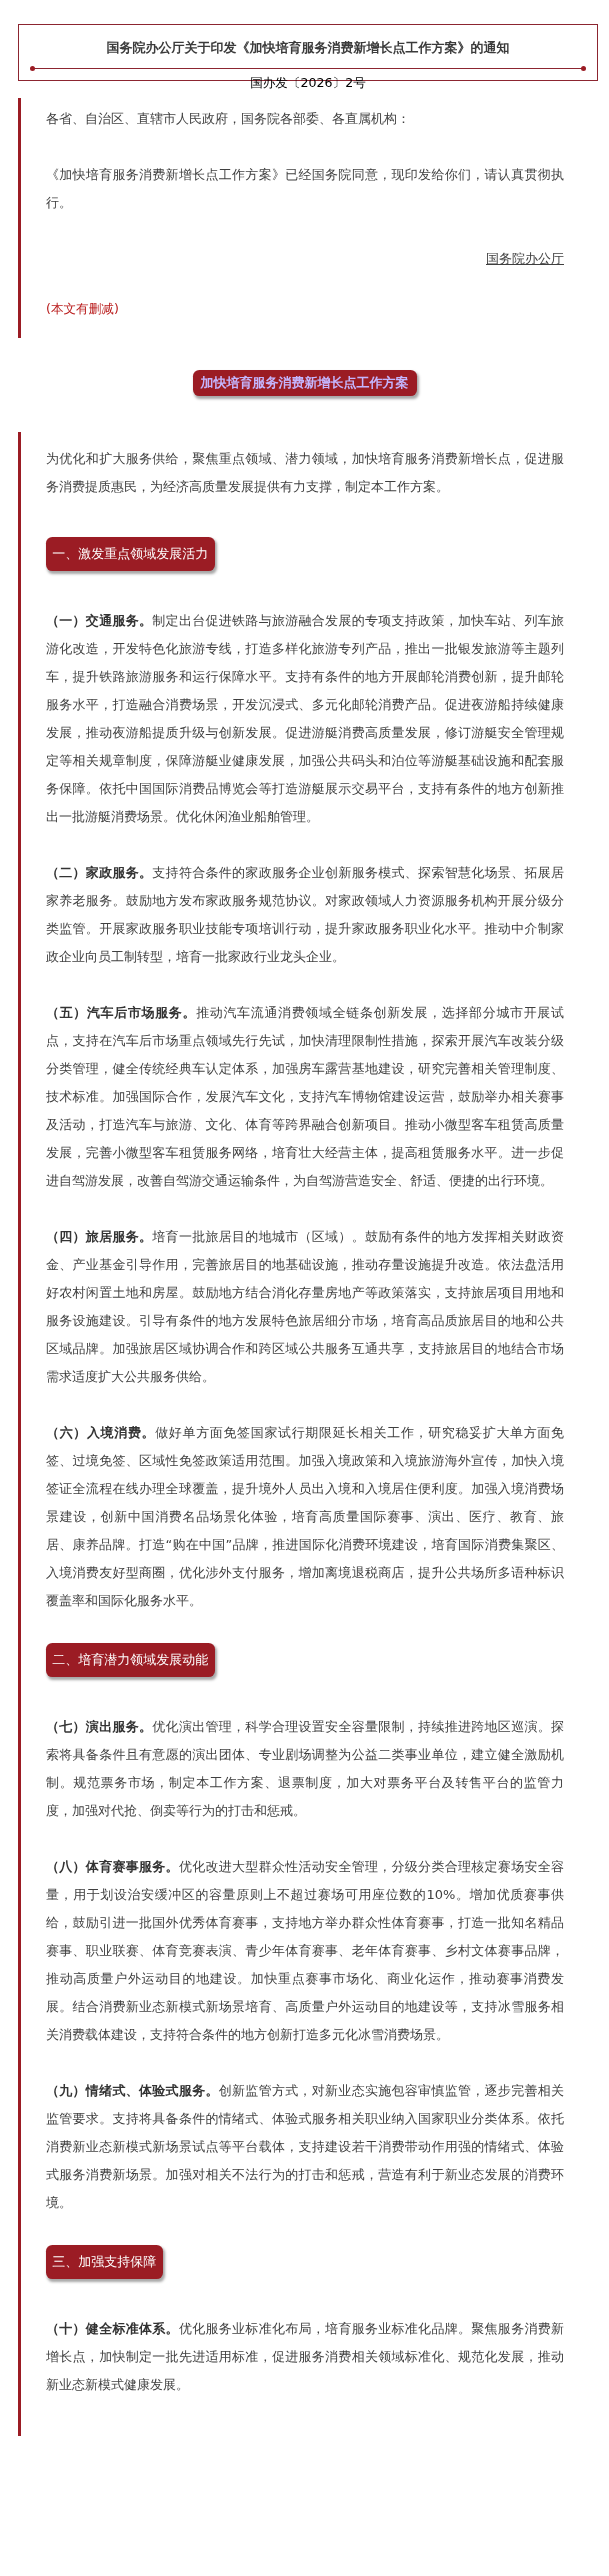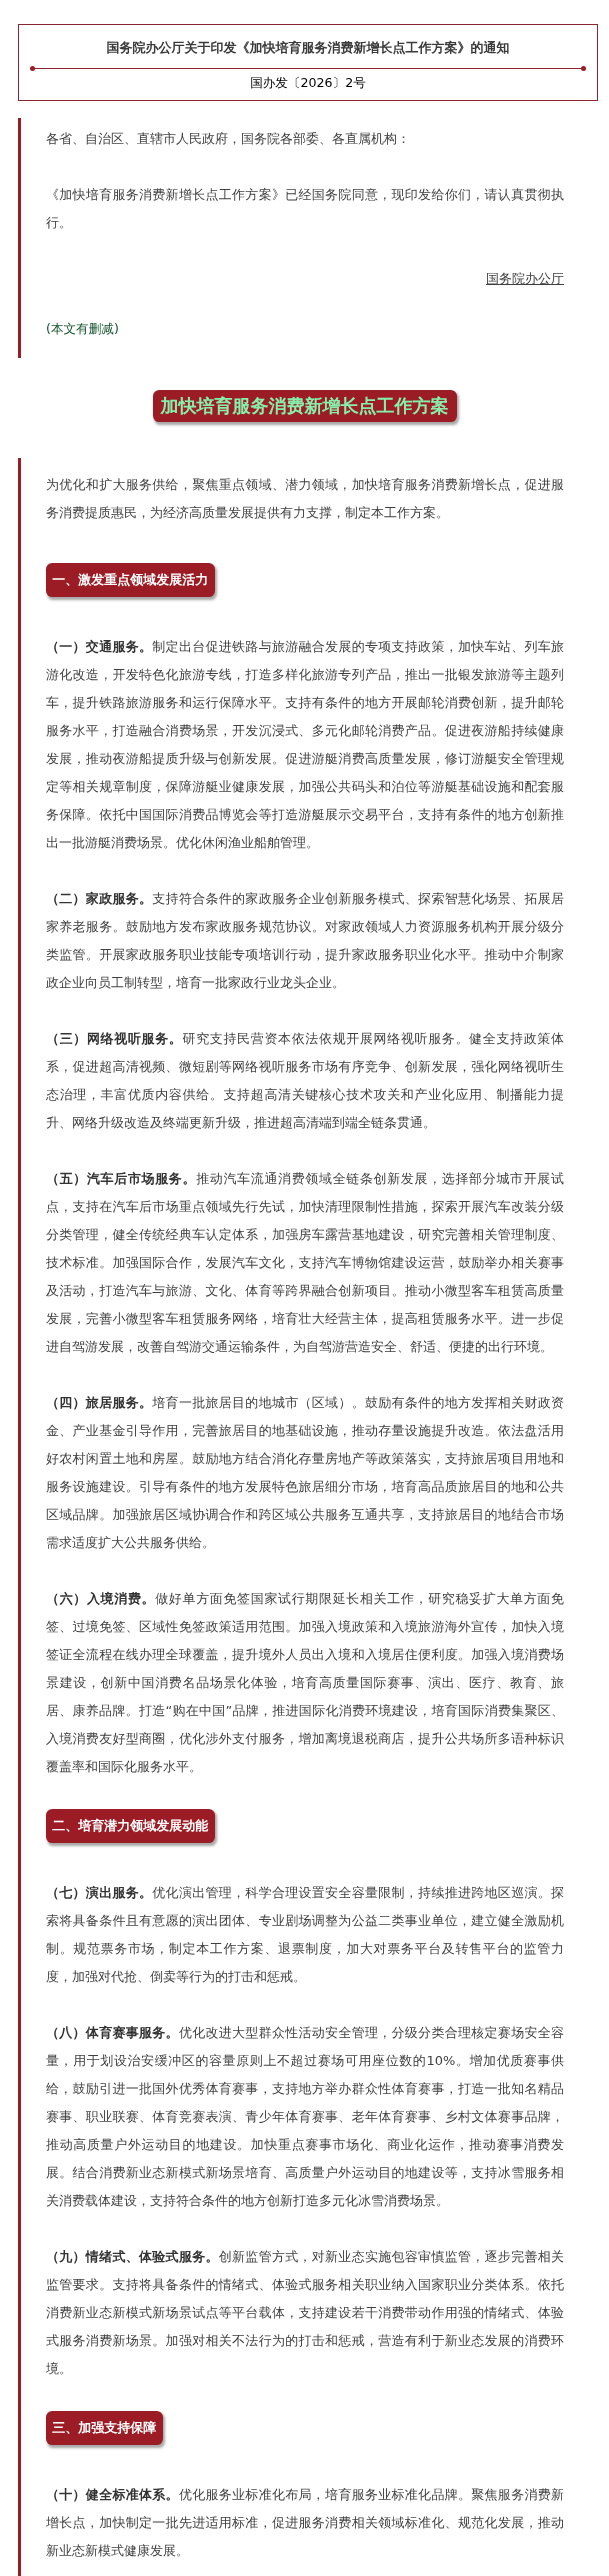--- a/index.html
+++ b/index.html
@@ -7,21 +7,21 @@
     width: 609px;
     font-family: "DejaVu Sans", "Liberation Sans", sans-serif;
     color: #3f3f3f;
   }
   .page { position: relative; width: 609px; padding-top: 24px; padding-bottom: 18px; }
 
   
   .head-box {
     margin: 0 9px 0 18px;
     width: 580px;
-    height: 77px;
+    height: 57px;
     border: 0.9px solid #8c2530;
     box-sizing: border-box;
     position: relative;
   }
   .head-title {
     position: absolute; left: 0; right: 0; top: 13.5px;
     text-align: center;
     font-size: 13px; font-weight: bold; color: #3b3b3b;
     letter-spacing: 0px;
   }
@@ -54,38 +54,38 @@
     line-height: 28px;
     margin: 0;
     text-align: justify;
     color: #3f3f3f;
   }
   .p b, .p .b { font-weight: bold; color: #333; }
   .right { text-align: right; text-decoration: underline; }
   .gap-s { height: 28px; }
 
   .intro-block { margin-top: 17px; padding-top: 7.2px; padding-bottom: 7.2px; }
-  .note { font-size: 12.6px; color: #14532d; margin-top: 27px; line-height: 18px; }
+  .note { font-size: 12.6px; color: #b91c1c; margin-top: 27px; line-height: 18px; }
 
   .main-title-wrap { text-align: center; margin-top: 32px; margin-bottom: 36px; }
   .main-title {
     display: inline-block;
     background: #9b1c24;
-    color: #86efac;
+    color: #c4b5fd;
     font-weight: bold;
-    font-size: 18px;
+    font-size: 13px;
     padding: 3.6px 8px 4.5px 8px;
     border-radius: 6.3px 6.3px 6.3px 6.3px;
     box-shadow: 1.8px 2.7px 2.7px rgba(0,0,0,0.35);
   }
   .sec-title {
     display: inline-block;
     background: #9b1c24;
     color: #ffffff;
-    font-weight: bold;
+    font-weight: normal;
     font-size: 13px;
     padding: 8px 7.2px 8px 6.3px;
     border-radius: 6.3px;
     box-shadow: 1.8px 2.7px 2.7px rgba(0,0,0,0.35);
     margin: 0;
   }
   .sec-wrap { margin-top: 27px; margin-bottom: 36px; }
   .item { margin-bottom: 28px; }
   .item:last-child { margin-bottom: 0; }
 </style>
@@ -122,23 +122,20 @@
     <div class="sec-wrap" style="margin-top:36px;">
       <span class="sec-title">一、激发重点领域发展活力</span>
     </div>
     <div class="item">
         <p class="p"><b>（一）交通服务。</b><span>制定出台促进铁路与旅游融合发展的专项支持政策，加快车站、列车旅游化改造，开发特色化旅游专线，打造多样化旅游专列产品，推出一批银发旅游等主题列车，提升铁路旅游服务和运行保障水平。支持有条件的地方开展邮轮消费创新，提升邮轮服务水平，打造融合消费场景，开发沉浸式、多元化邮轮消费产品。促进夜游船持续健康发展，推动夜游船提质升级与创新发展。促进游艇消费高质量发展，修订游艇安全管理规定等相关规章制度，保障游艇业健康发展，加强公共码头和泊位等游艇基础设施和配套服务保障。依托中国国际消费品博览会等打造游艇展示交易平台，支持有条件的地方创新推出一批游艇消费场景。优化休闲渔业船舶管理。</span></p>
       </div>
     <div class="item">
         <p class="p"><b>（二）家政服务。</b><span>支持符合条件的家政服务企业创新服务模式、探索智慧化场景、拓展居家养老服务。鼓励地方发布家政服务规范协议。对家政领域人力资源服务机构开展分级分类监管。开展家政服务职业技能专项培训行动，提升家政服务职业化水平。推动中介制家政企业向员工制转型，培育一批家政行业龙头企业。</span></p>
       </div>
     <div class="item">
-        <p class="p"><b>（三）网络视听服务。</b><span>研究支持民营资本依法依规开展网络视听服务。健全支持政策体系，促进超高清视频、微短剧等网络视听服务市场有序竞争、创新发展，强化网络视听生态治理，丰富优质内容供给。支持超高清关键核心技术攻关和产业化应用、制播能力提升、网络升级改造及终端更新升级，推进超高清端到端全链条贯通。</span></p>
-      </div>
-    <div class="item">
         <p class="p"><b>（五）汽车后市场服务。</b><span>推动汽车流通消费领域全链条创新发展，选择部分城市开展试点，支持在汽车后市场重点领域先行先试，加快清理限制性措施，探索开展汽车改装分级分类管理，健全传统经典车认定体系，加强房车露营基地建设，研究完善相关管理制度、技术标准。加强国际合作，发展汽车文化，支持汽车博物馆建设运营，鼓励举办相关赛事及活动，打造汽车与旅游、文化、体育等跨界融合创新项目。推动小微型客车租赁高质量发展，完善小微型客车租赁服务网络，培育壮大经营主体，提高租赁服务水平。进一步促进自驾游发展，改善自驾游交通运输条件，为自驾游营造安全、舒适、便捷的出行环境。</span></p>
       </div>
     <div class="item">
         <p class="p"><b>（四）旅居服务。</b><span>培育一批旅居目的地城市（区域）。鼓励有条件的地方发挥相关财政资金、产业基金引导作用，完善旅居目的地基础设施，推动存量设施提升改造。依法盘活用好农村闲置土地和房屋。鼓励地方结合消化存量房地产等政策落实，支持旅居项目用地和服务设施建设。引导有条件的地方发展特色旅居细分市场，培育高品质旅居目的地和公共区域品牌。加强旅居区域协调合作和跨区域公共服务互通共享，支持旅居目的地结合市场需求适度扩大公共服务供给。</span></p>
       </div>
     <div class="item">
         <p class="p"><b>（六）入境消费。</b><span>做好单方面免签国家试行期限延长相关工作，研究稳妥扩大单方面免签、过境免签、区域性免签政策适用范围。加强入境政策和入境旅游海外宣传，加快入境签证全流程在线办理全球覆盖，提升境外人员出入境和入境居住便利度。加强入境消费场景建设，创新中国消费名品场景化体验，培育高质量国际赛事、演出、医疗、教育、旅居、康养品牌。打造“购在中国”品牌，推进国际化消费环境建设，培育国际消费集聚区、入境消费友好型商圈，优化涉外支付服务，增加离境退税商店，提升公共场所多语种标识覆盖率和国际化服务水平。</span></p>
       </div>
 
     <div class="sec-wrap">

